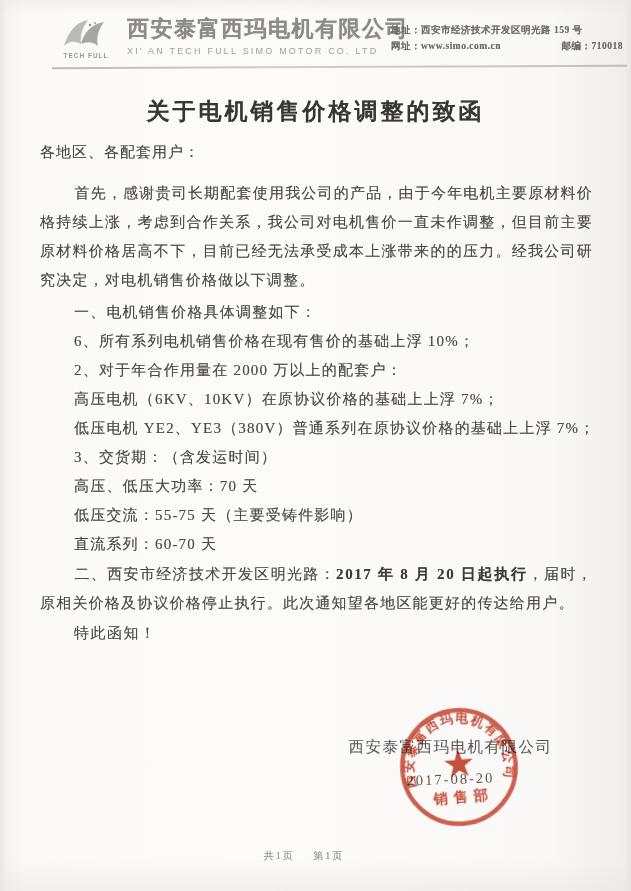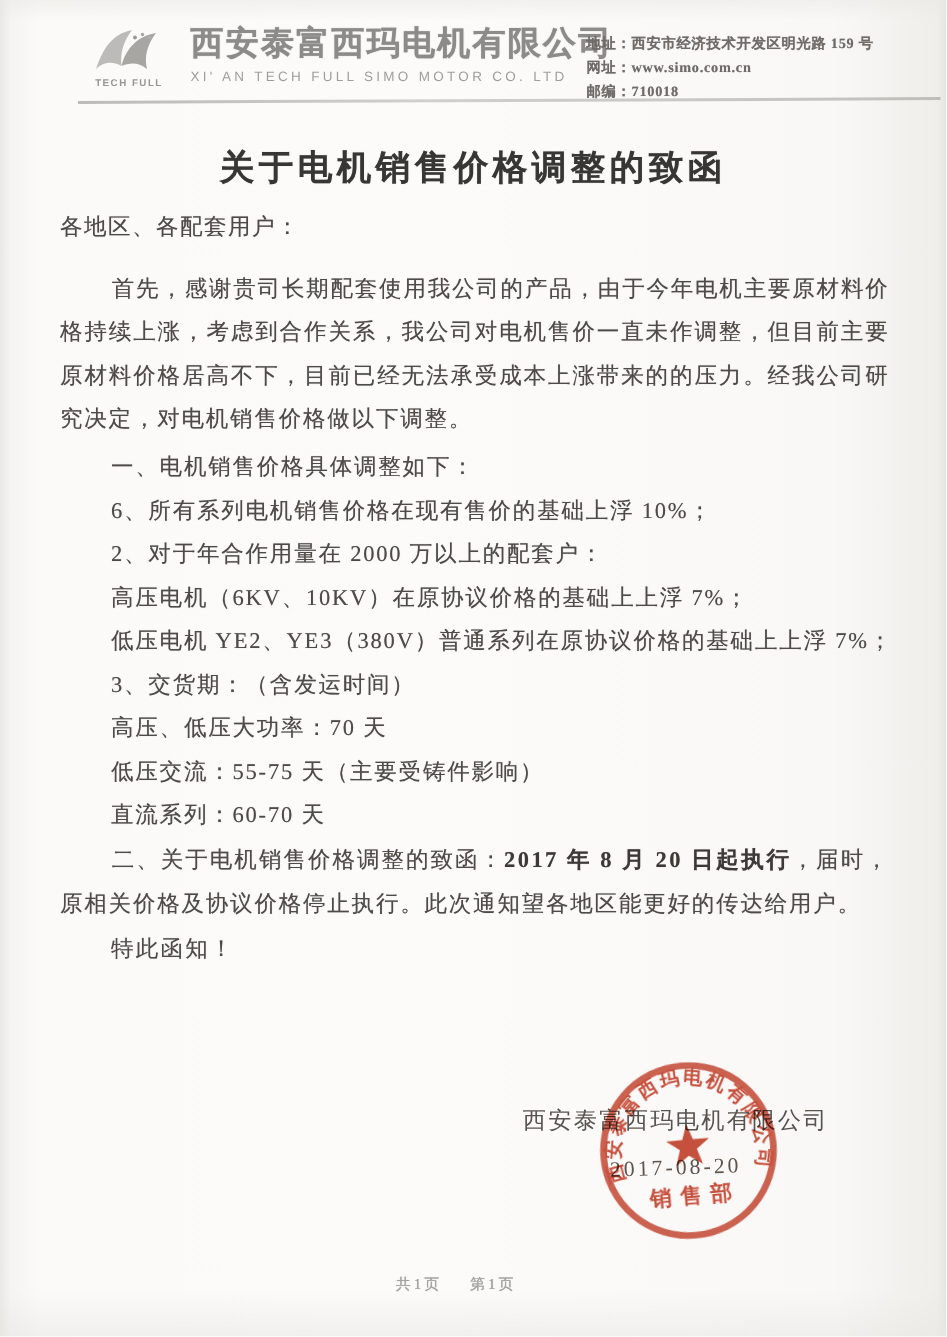--- a/index.html
+++ b/index.html
@@ -30,21 +30,21 @@
   }
   .company-en{
     font-family:"Liberation Sans","DejaVu Sans",sans-serif;
     font-size:9px;color:#a09e9b;letter-spacing:2.2px;margin-top:2px;white-space:nowrap;
   }
   .contact{
     position:absolute;right:2px;top:8px;width:232px;
     font-size:9.5px;font-weight:bold;color:#6e6b68;line-height:16px;
     letter-spacing:.5px;white-space:nowrap;
   }
-  .contact .row2{display:flex;justify-content:flex-end;flex-direction:column;}
+  .contact .row2{display:flex;justify-content:space-between;}
   .header-rule{
     position:absolute;top:66px;left:52px;right:4px;height:2px;
     background:linear-gradient(90deg,#9a9895,#b9b7b4 40%,#a5a3a0);
     opacity:.65;transform:rotate(-.25deg);
   }
 
   
   .doc-title{
     position:absolute;top:96px;left:0;width:100%;text-align:center;
     font-size:23px;font-weight:bold;color:#38settings3634;color:#383634;letter-spacing:3px;
@@ -127,21 +127,21 @@
       <div class="item">6、所有系列电机销售价格在现有售价的基础上浮 10%；</div>
       <div class="item">2、对于年合作用量在 2000 万以上的配套户：</div>
       <div class="item">高压电机（6KV、10KV）在原协议价格的基础上上浮 7%；</div>
       <div class="item">低压电机 YE2、YE3（380V）普通系列在原协议价格的基础上上浮 7%；</div>
       <div class="item">3、交货期：（含发运时间）</div>
       <div class="item">高压、低压大功率：70 天</div>
       <div class="item">低压交流：55-75 天（主要受铸件影响）</div>
       <div class="item">直流系列：60-70 天</div>
     </div>
 
-    <p class="closing"><span>二、关于电机销售价格调整的致函：</span><b>2017 年 8 月 20 日起执行</b><span>，届时，原相关价格及协议价格停止执行。此次通知望各地区能更好的传达给用户。</span></p>
+    <p class="closing"><span>二、西安市经济技术开发区明光路：</span><b>2017 年 8 月 20 日起执行</b><span>，届时，原相关价格及协议价格停止执行。此次通知望各地区能更好的传达给用户。</span></p>
 
     <div class="farewell">特此函知！</div>
   </div>
 
   <div class="signature">
     <div class="sig-company">西安泰富西玛电机有限公司</div>
     <div class="sig-date">2017-08-20</div>
   </div>
 
   <div class="stamp">

